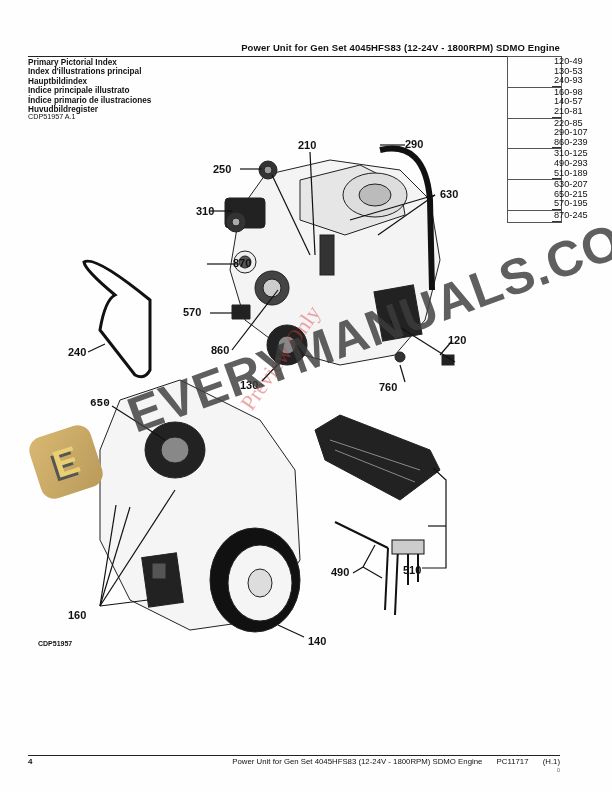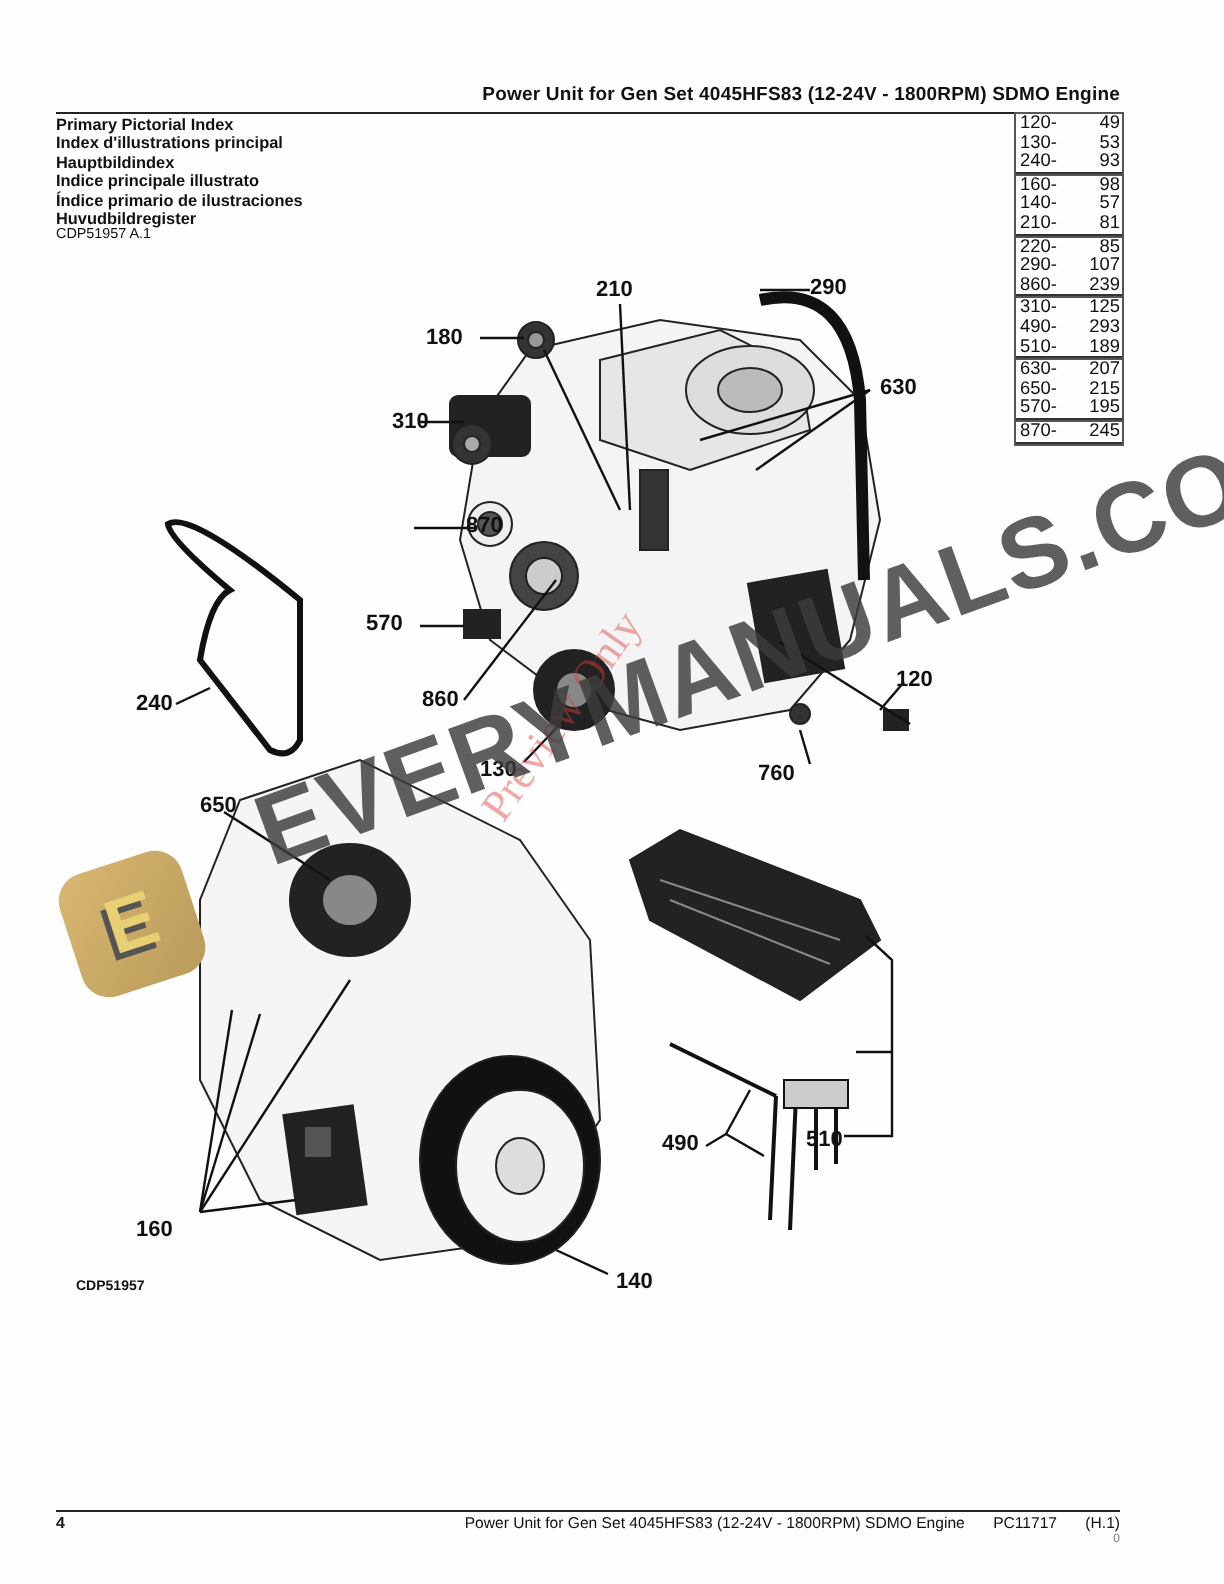--- a/index.html
+++ b/index.html
@@ -4,21 +4,21 @@
   <style>
     html, body { margin: 0; padding: 0; background: #fefefe; }
     body { width: 612px; height: 792px; position: relative; overflow: hidden; font-family: "Liberation Sans", sans-serif; color: #111; }
     .hdr-title { position: absolute; right: 52px; top: 42px; font-size: 9.5px; font-weight: bold; letter-spacing: 0.1px; }
     .hdr-rule { position: absolute; left: 28px; right: 52px; top: 56px; height: 1px; background: #222; }
     .idx-titles { position: absolute; left: 28px; top: 58px; font-size: 8.2px; font-weight: bold; line-height: 9.4px; }
     .idx-titles div { white-space: nowrap; }
     .ref-code { position: absolute; left: 28px; top: 112px; font-size: 7.2px; }
     .index-table { position: absolute; left: 507px; top: 56px; width: 53px; border: 1px solid #555; border-top: none; font-size: 9.2px; line-height: 9.6px; }
     .idx-group { border-top: 1px solid #555; }
-    .idx-row { display: flex; justify-content: space-between; padding: 0 1px 0 2px; }
+    .idx-row { display: flex; justify-content: space-between; padding: 0 1px 0 2px; margin-left: 44px; }
     .idx-row.last { border-bottom: 1px solid #333; }
     .diagram { position: absolute; left: 0; top: 0; width: 612px; height: 792px; }
     .callout { position: absolute; font-size: 11px; font-weight: bold; }
     .fig-code { position: absolute; left: 38px; top: 640px; font-size: 7px; font-weight: bold; }
     .ftr-rule { position: absolute; left: 28px; right: 52px; top: 755px; height: 1px; background: #222; }
     .ftr-page { position: absolute; left: 28px; top: 757px; font-size: 8px; font-weight: bold; }
     .ftr-text { position: absolute; right: 52px; top: 757px; font-size: 7.8px; white-space: nowrap; }
     .ftr-text span { margin-left: 12px; }
     .ftr-zero { position: absolute; right: 52px; top: 767px; font-size: 6px; color: #777; }
     .wm-text { position: absolute; left: 120px; top: 390px; font-size: 50px; font-weight: bold; color: rgba(60,60,60,0.82); transform: rotate(-20deg); transform-origin: left top; letter-spacing: 1px; white-space: nowrap; }
@@ -201,31 +201,31 @@
     <line x1="100" y1="606" x2="116" y2="505"></line>
     <line x1="100" y1="606" x2="130" y2="507"></line>
     <line x1="100" y1="606" x2="175" y2="490"></line>
     <line x1="100" y1="606" x2="148" y2="600"></line>
     <line x1="304" y1="637" x2="278" y2="625"></line>
   </g>
 </svg>
 
 <div class="callout" style="left:298px;top:139px;">210</div>
 <div class="callout" style="left:405px;top:138px;">290</div>
-<div class="callout" style="left:213px;top:163px;">180</div>
+<div class="callout" style="left:213px;top:163px;">250</div>
 <div class="callout" style="left:186px;top:205px;margin-left:10px;">310</div>
 <div class="callout" style="left:440px;top:188px;">630</div>
 <div class="callout" style="left:193px;top:257px;margin-left:40px;">870</div>
 <div class="callout" style="left:183px;top:306px;">570</div>
 <div class="callout" style="left:68px;top:346px;text-align:center;">240</div>
 <div class="callout" style="left:211px;top:344px;">860</div>
 <div class="callout" style="left:240px;top:379px;">130</div>
 <div class="callout" style="left:448px;top:334px;">120</div>
 <div class="callout" style="left:379px;top:381px;">760</div>
-<div class="callout" style="left:100px;top:397px;">650</div>
+<div class="callout" style="left:90px;top:397px;font-family:Liberation Mono, monospace;">650</div>
 <div class="callout" style="left:403px;top:519px;margin-top:45px;">510</div>
 <div class="callout" style="left:331px;top:566px;">490</div>
 <div class="callout" style="left:68px;top:609px;">160</div>
 <div class="callout" style="left:308px;top:635px;">140</div>
 <div class="fig-code">CDP51957</div>
 
 <div class="wm-stamp">Preview Only</div>
 <div class="wm-text">EVERYMANUALS.COM</div>
 <div class="wm-logo">
     <span>E</span>

